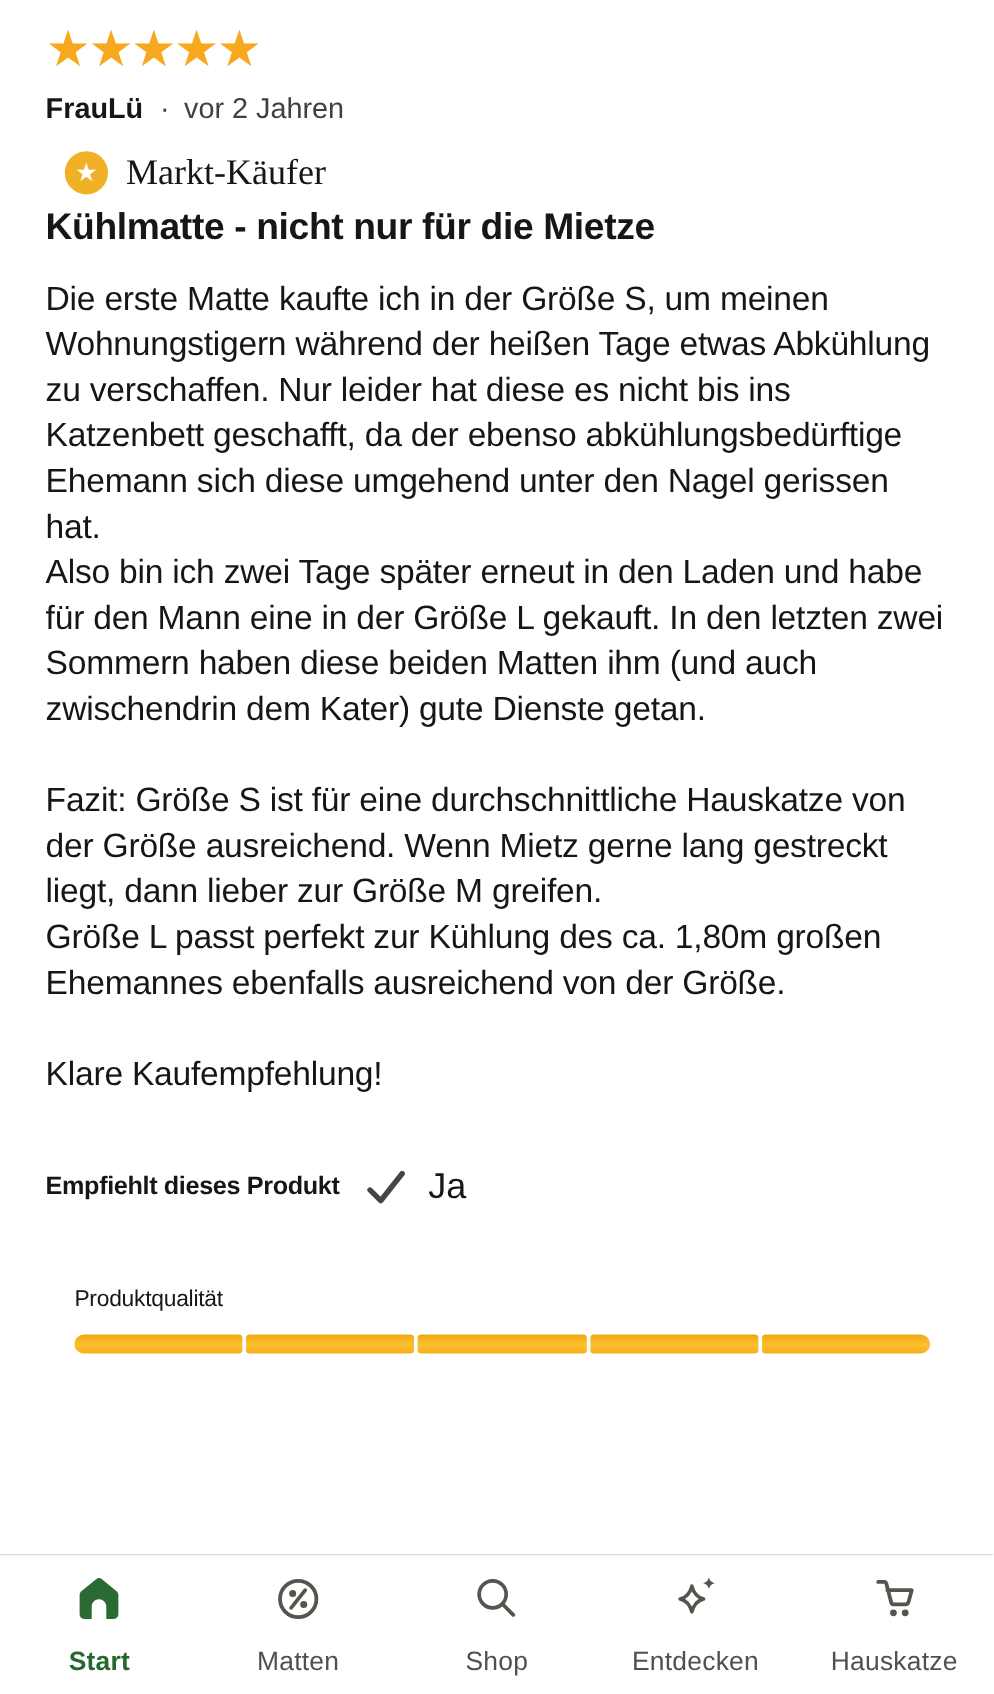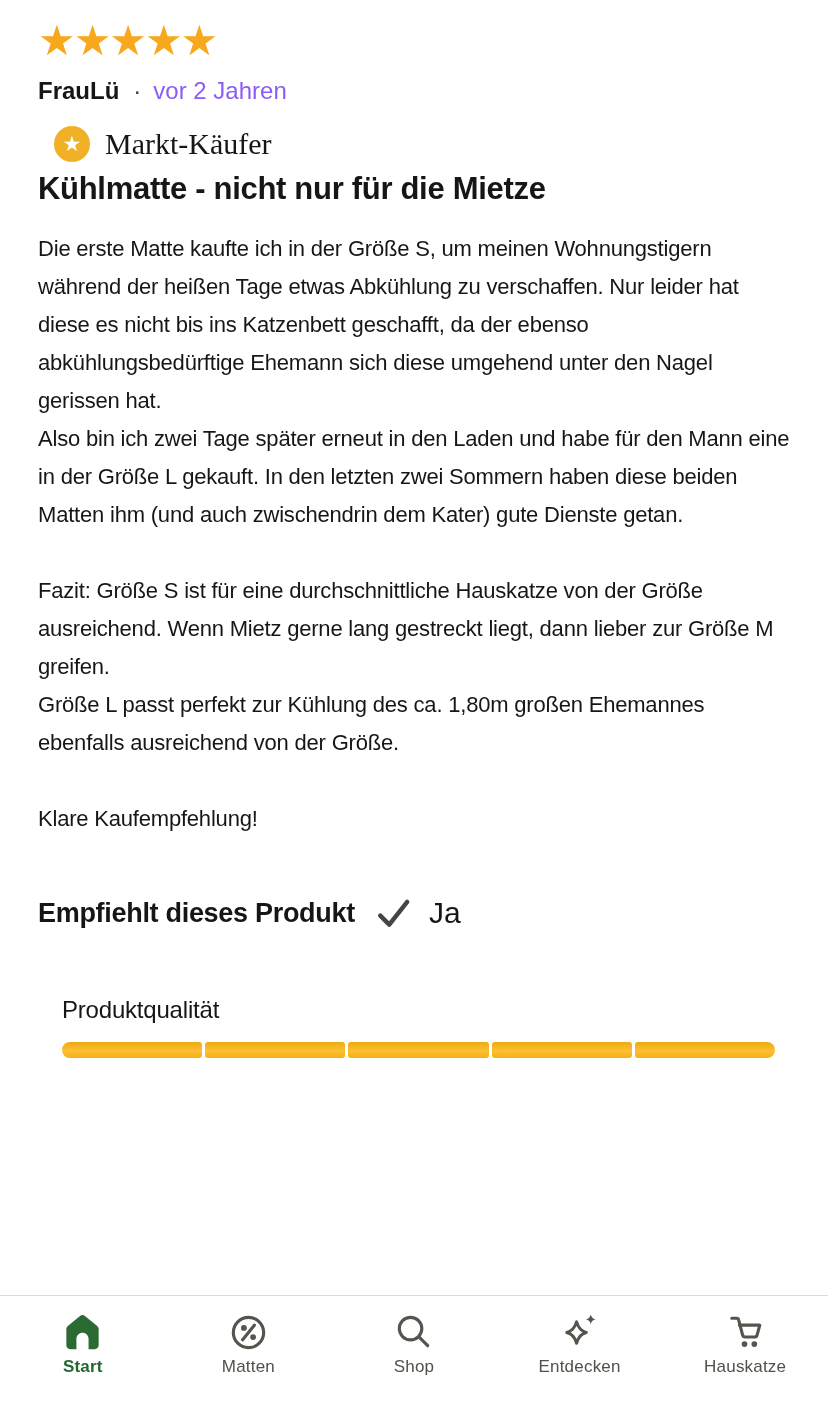--- a/index.html
+++ b/index.html
@@ -17,50 +17,50 @@
     font-family:"DejaVu Sans",sans-serif;
     color:#F7A81C;
     font-size:42px;
     line-height:1;
     letter-spacing:-2px;
   }
 
   .author-row { margin-top:15px; font-size:24px; display:flex; align-items:baseline; }
   .author-name { font-weight:bold; }
   .author-sep { margin:0 12px 0 14px; color:#3c3c3c; }
-  .author-time { color:#8b5cf6; }
+  .author-time { color:#404040; }
 
   .badge-row { margin-top:21px; margin-left:16px; display:flex; align-items:center; }
   .badge-circle {
     width:36px; height:36px; border-radius:50%;
     background:#F1B127; color:#ffffff;
     display:flex; align-items:center; justify-content:center;
     font-family:"DejaVu Sans",sans-serif;
     font-size:21px; line-height:1;
     flex:0 0 auto;
   }
   .badge-label { margin-left:15px; font-size:30px;font-family:Liberation Serif, serif; }
 
   .review-title { margin-top:9px; font-size:31px; font-weight:bold; letter-spacing:-0.3px; }
 
   .review-body {
     margin-top:23px;
-    font-size:22px;
+    font-size:28px;
     line-height:38px;
     white-space:pre-line;
     letter-spacing:-0.2px;
   }
 
   .recommend-row { margin-top:56px; display:flex; align-items:center; }
-  .recommend-label { font-size:27px; font-weight:bold; letter-spacing:-0.3px; }
+  .recommend-label { font-size:21px; font-weight:bold; letter-spacing:-0.3px; }
   .check-icon { width:38px; height:38px; margin:0 16px 0 20px; flex:0 0 auto; }
   .recommend-value { font-size:30px; }
 
   .quality-block { margin:64px 15px 0 24px; }
-  .quality-label { font-size:24px; letter-spacing:-0.2px; }
+  .quality-label { font-size:19px; letter-spacing:-0.2px; }
   .quality-bar { margin-top:18px; display:flex; gap:3px; height:16px; }
   .quality-seg {
     flex:1;
     background:linear-gradient(180deg,#eea90e 0%,#fcc033 55%,#f6af17 100%);
     border-radius:3px;
   }
   .quality-seg:first-child { border-radius:8px 3px 3px 8px; }
   .quality-seg:last-child  { border-radius:3px 8px 8px 3px; }
 
   .tabbar {
@@ -70,22 +70,22 @@
     border-top:1px solid #DBDBD8;
     display:flex;
   }
   .tab {
     flex:1;
     display:flex; flex-direction:column; align-items:center;
     padding-top:13px;
   }
   .tab-icon { width:47px; height:47px; flex:0 0 auto; }
   .tab-label {
-    margin-top:1px;
-    font-size:17px;
+    margin-top:16px;
+    font-size:22px;
     color:#51514B;
     letter-spacing:0.2px;
   }
   .tab.active .tab-label { color:#24672F; font-weight:bold; }
 </style>
 </head>
 <body>
 
 <div class="content">
 

